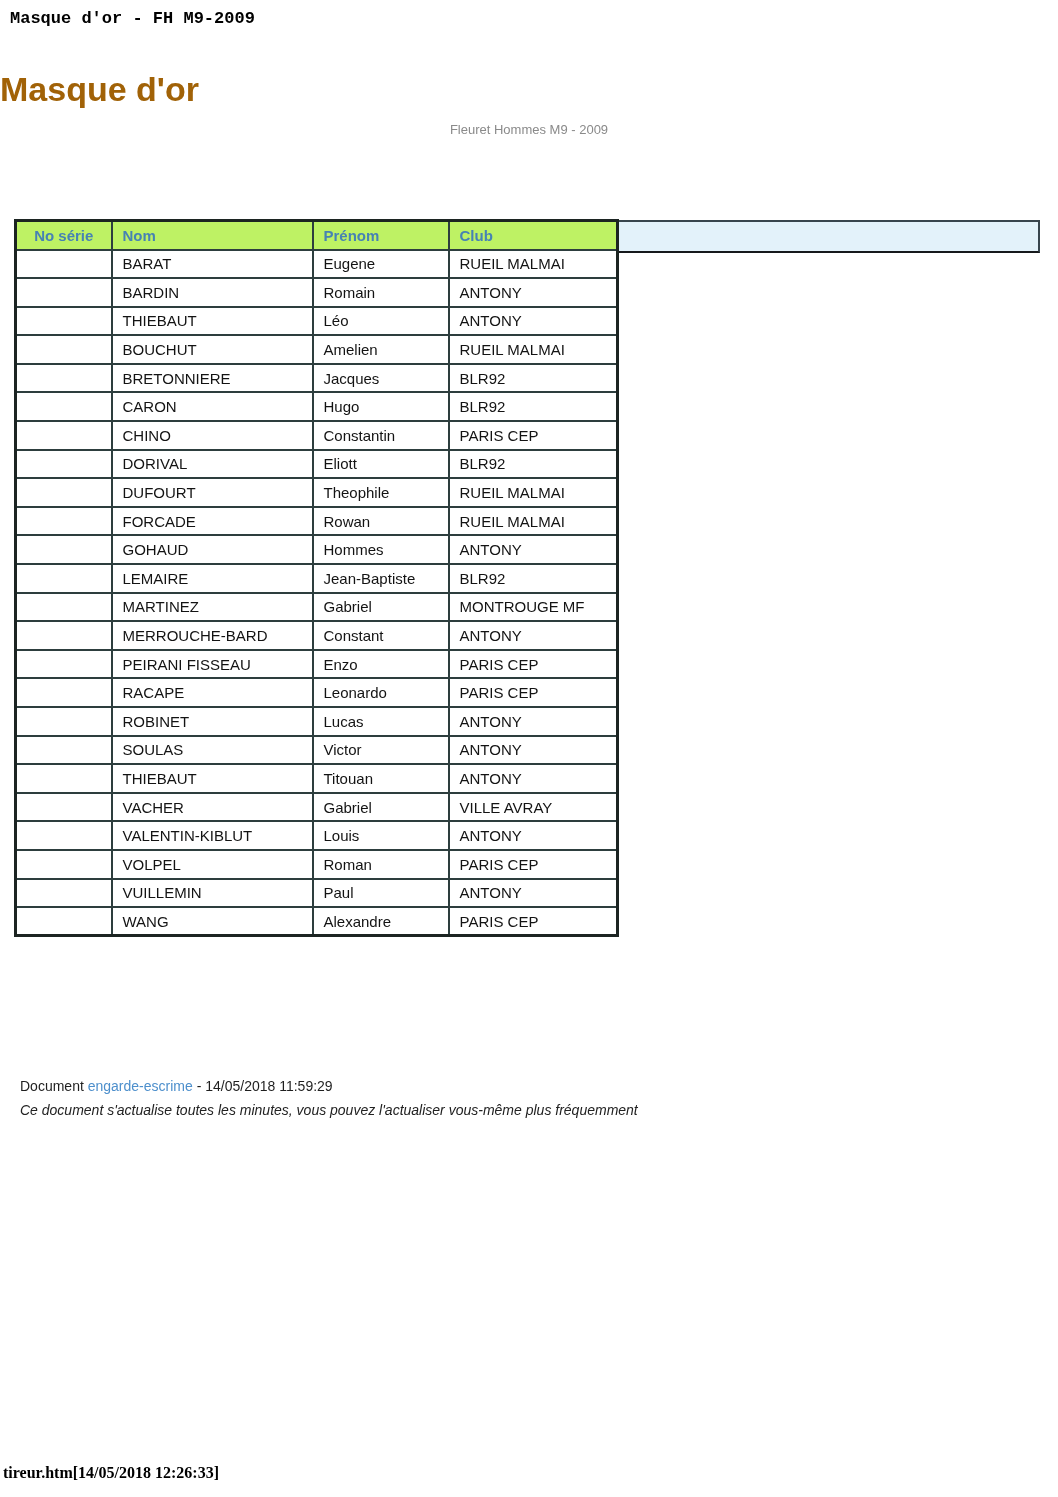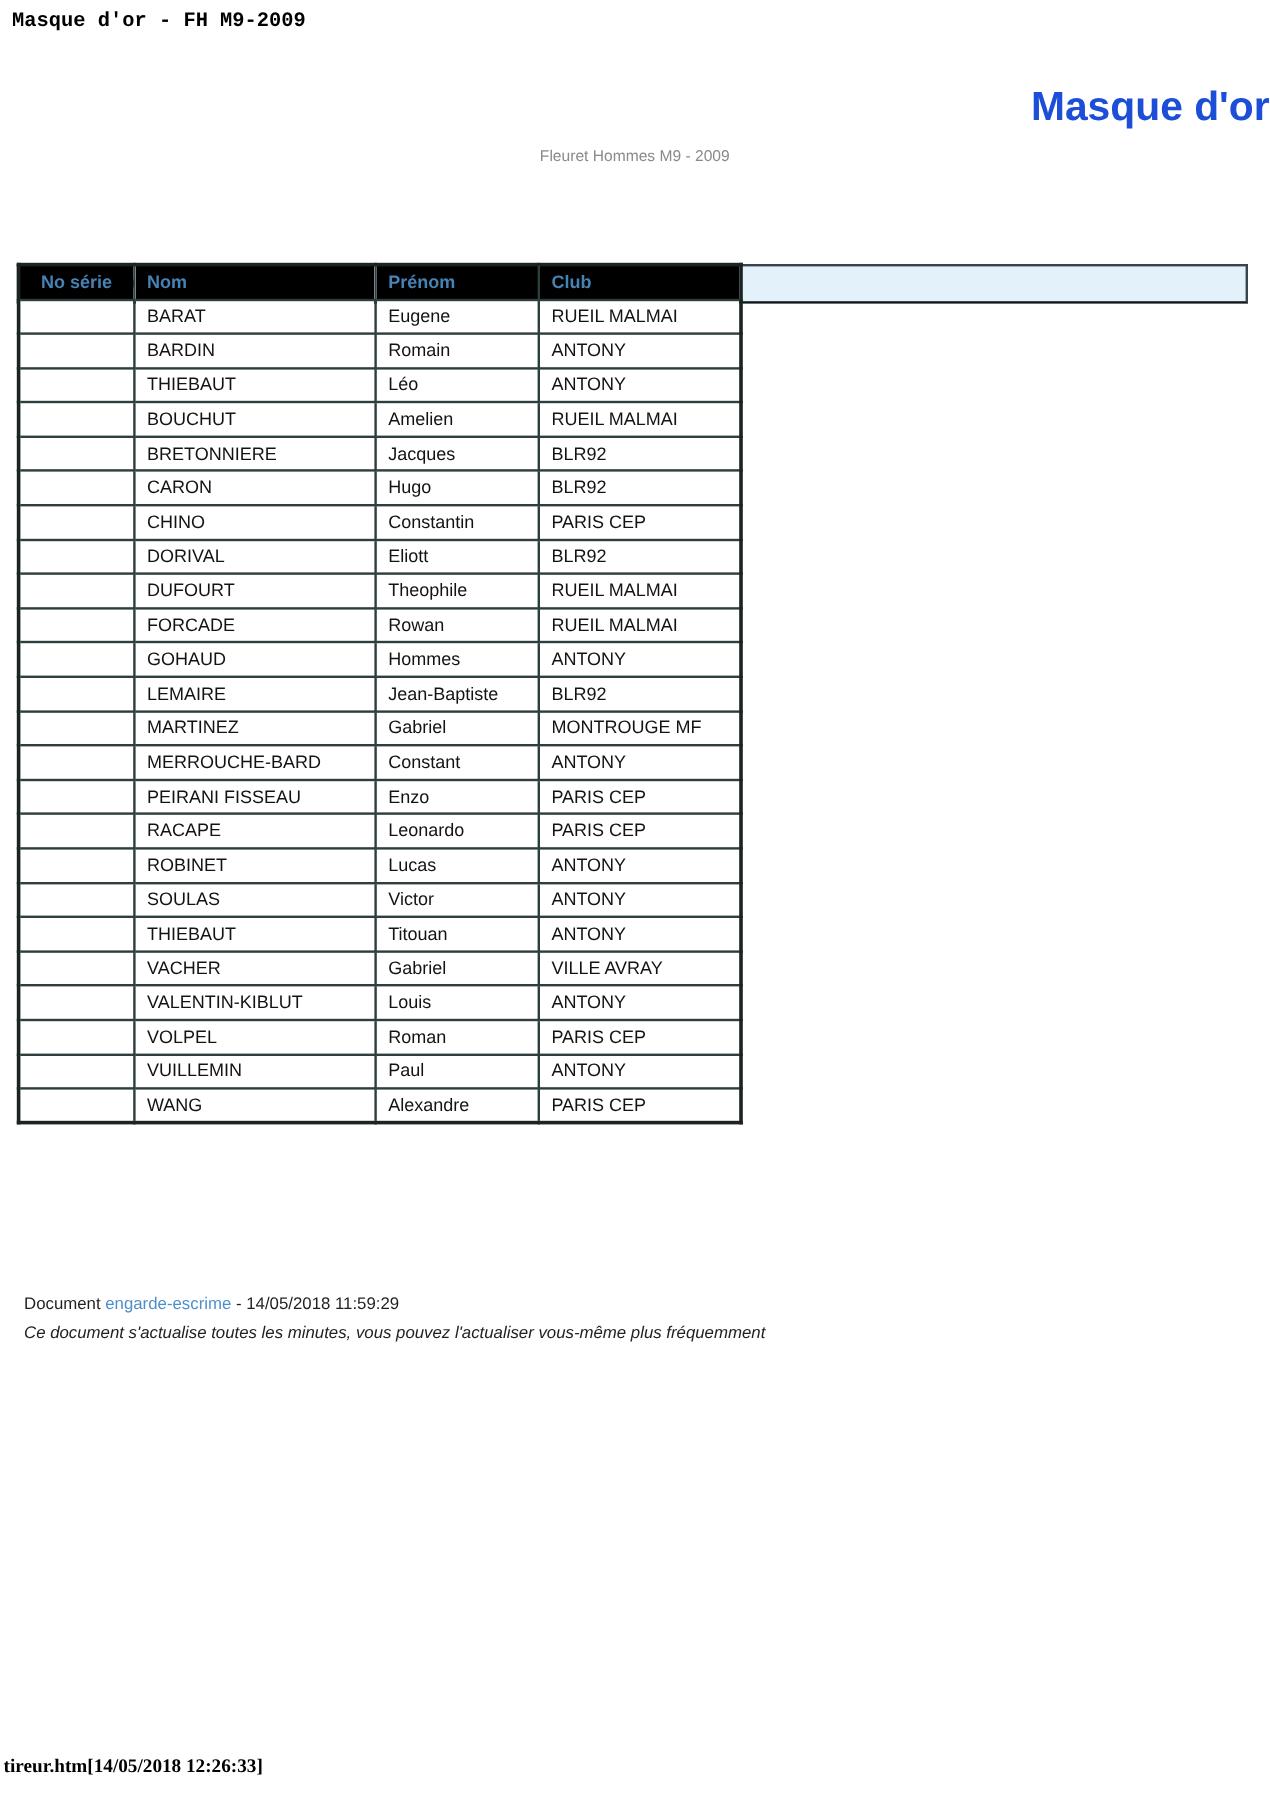--- a/index.html
+++ b/index.html
@@ -10,21 +10,21 @@
     position: relative;
     color: #1a1a1a;
   }
   .print-header {
     position: absolute; top: 9px; left: 10px;
     font-family: Liberation Mono, monospace;
     font-weight: bold; font-size: 17px; color: #000;
   }
   .doc-title {
     position: absolute; top: 70px; left: 0; width: 100%;
-    text-align: right; font-size: 34px; color: #1d4ed8;
+    text-align: left; font-size: 34px; color: #a16207;
   }
   .doc-subtitle {
     position: absolute; top: 122px; left: 0; width: 100%;
     text-align: center; font-size: 13px; color: #8a8a8a;
   }
   .section-bar {
     position: absolute; top: 172px; left: 14px;
     width: 1026px; height: 33px;
     background: #e3f2fa;
     border: 2px solid #38454d;
@@ -38,21 +38,21 @@
     table-layout: fixed;
     border: 3px solid #1c2422;
   }
   table.roster th, table.roster td {
     border: 2px solid #2d3e3e;
     font-size: 15px;
     overflow: hidden; white-space: nowrap;
     vertical-align: middle;
   }
   table.roster th {
-    background: #000000;
+    background: #bef264;
     color: #4682b4;
     font-weight: bold;
     height: 29px;
     text-align: left; padding-left: 10px;
   }
   table.roster th.col-serial { text-align: center; padding-left: 0; width: 96px; }
   table.roster th.col-nom    { width: 201px; }
   table.roster th.col-prenom { width: 136px; }
   table.roster th.col-club   { width: 169px; }
   table.roster td {

